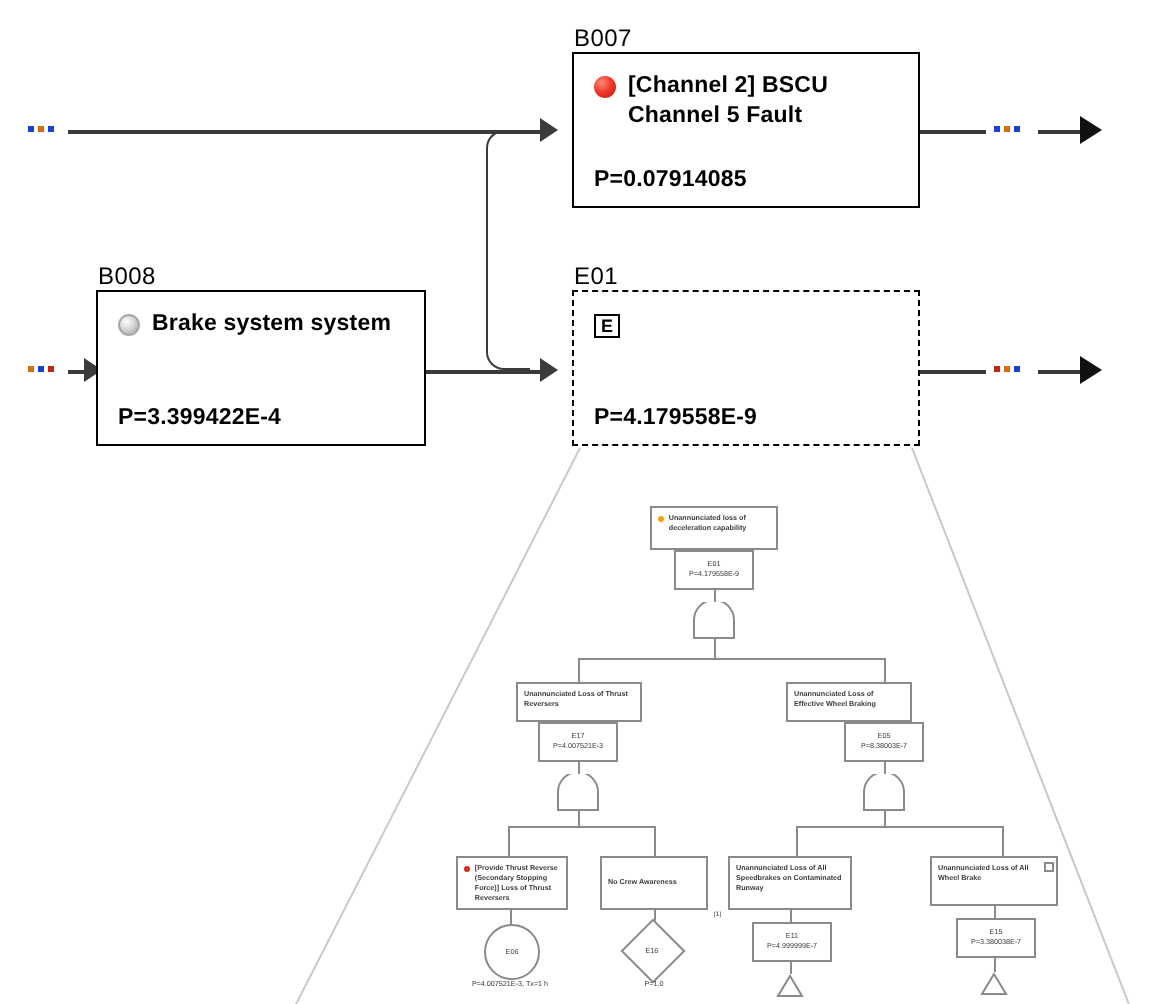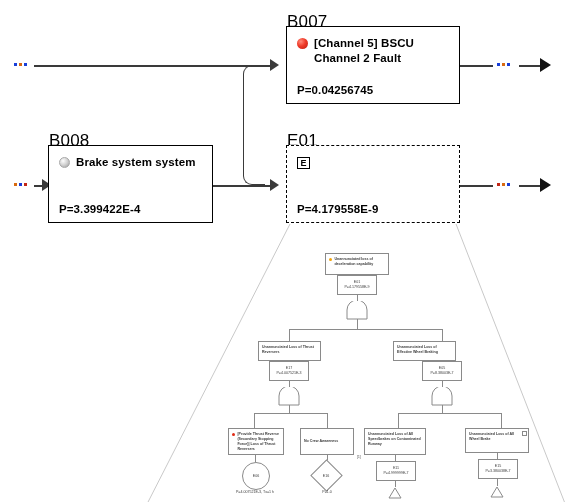--- a/index.html
+++ b/index.html
@@ -9,25 +9,24 @@
     font-family:"Liberation Sans", sans-serif;
     color:#000;
     overflow:hidden;
     position:relative;
   }
   #stage{position:absolute;left:0;top:0;width:577px;height:502px;}
   .abs{position:absolute;}
 
   
   .blk-label{
-    font-size:17px;
+    font-size:12px;
     color:#000;
     letter-spacing:0.2px;
     white-space:nowrap;
-    text-decoration:underline;
   }
   .blk{
     border:1.5px solid #000;
     background:#fff;
     box-sizing:border-box;
   }
   .blk.dashed{
     border:1.5px dashed #000;
   }
   .blk-inner{
@@ -174,23 +173,23 @@
       <i style="background:#1a3fd8;"></i>
   </div>
   <div class="abs hline" style="left:519px;top:185px;width:26px;"></div>
   <div class="abs" style="left:540px;top:178px;width:0;height:0;border-left:11px solid #111;border-top:7px solid transparent;border-bottom:7px solid transparent;"></div>
 
   <div class="abs blk-label" style="left:287px;top:12px;">B007</div>
   <div class="abs blk" style="left:286px;top:26px;width:174px;height:78px;">
     <div class="blk-inner">
       <div class="blk-titlerow">
         <span class="ic-red"></span>
-        <span class="blk-title">[Channel 5] BSCU Channel 2 Fault</span>
+        <span class="blk-title">[Channel 2] BSCU Channel 5 Fault</span>
       </div>
-      <div class="blk-prob">P=0.04256745</div>
+      <div class="blk-prob">P=0.07914085</div>
     </div>
   </div>
 
   <div class="abs blk-label" style="left:49px;top:131px;">B008</div>
   <div class="abs blk" style="left:48px;top:145px;width:165px;height:78px;">
     <div class="blk-inner">
       <div class="blk-titlerow">
         <span class="ic-gray"></span>
         <span class="blk-title">Brake system system</span>
       </div>

